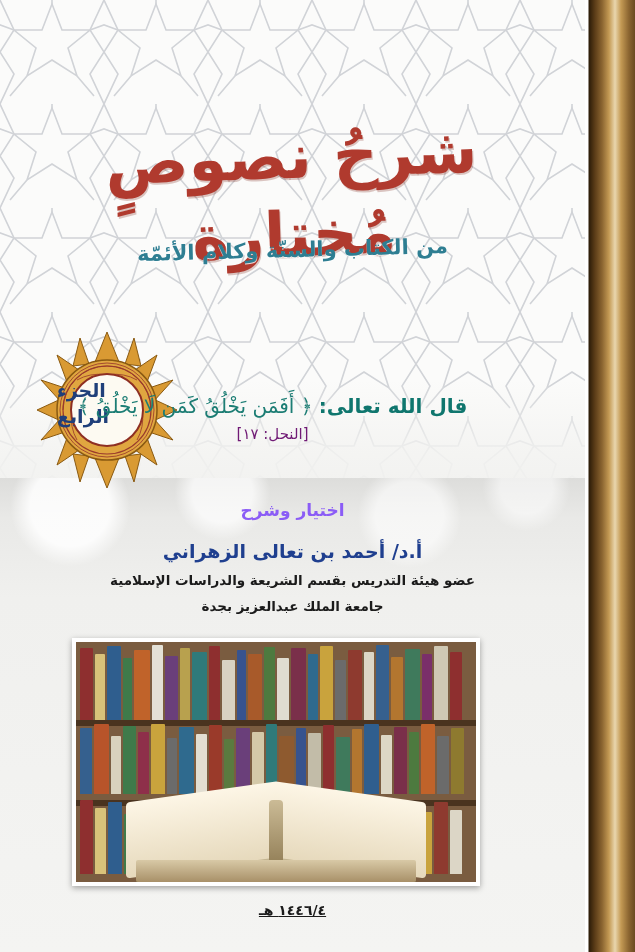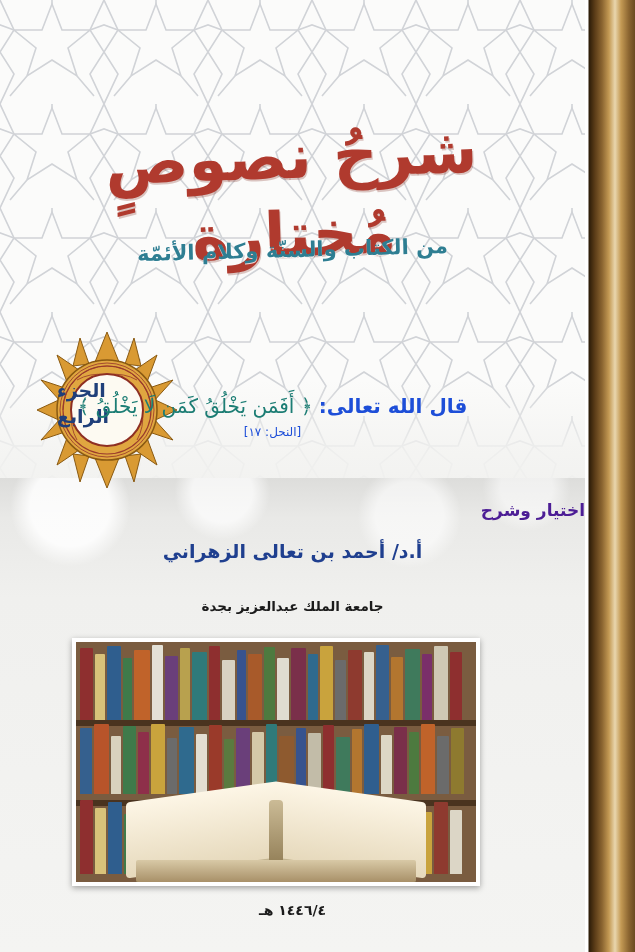--- a/index.html
+++ b/index.html
@@ -111,37 +111,38 @@
   
   .ayah {
     position: absolute;
     top: 390px; right: 150px; left: 60px;
     text-align: center;
     font-size: 20px;
     color: #1e6f6a;
     direction: rtl;
     line-height: 1.6;
   }
-  .ayah .lead { color: #1d4ed8; font-weight: bold; }
+  .ayah .lead { color: #0f766e; font-weight: bold; }
   .ayah .verse { color: #1c7d74; font-weight: normal; }
   .ayah-ref {
     position: absolute;
     top: 425px; right: 150px; left: 60px;
     text-align: center;
-    font-size: 12px;
-    color: #1d4ed8;
+    font-size: 15px;
+    color: #701a75;
   }
 
   
   .sel-label {
     position: absolute;
     top: 500px; right: 50px; left: 0;
+    text-align: center;
     font-size: 17px;
     font-weight: bold;
-    color: #4c1d95;
+    color: #8b5cf6;
   }
   .author-name {
     position: absolute;
     top: 540px; right: 50px; left: 0;
     text-align: center;
     font-size: 19px;
     font-weight: bold;
     color: #1f3f8f;
   }
   .author-role {
@@ -212,20 +213,21 @@
   }
 
   
   .date {
     position: absolute;
     top: 902px; right: 50px; left: 0;
     text-align: center;
     font-size: 14px;
     font-weight: bold;
     color: #1b1b1b;
+    text-decoration: underline;
   }
 </style>
 </head>
 <body>
 
 <div class="page">
 
   <div class="pattern-band">
     <svg width="585" height="480" viewBox="0 0 585 480" xmlns="http://www.w3.org/2000/svg" aria-hidden="true">
       <defs>
@@ -292,20 +294,21 @@
   <div class="rosette-label">الجزء الرابع</div>
 
   <div class="ayah">
     <span class="lead">قال الله تعالى:</span>
     <span class="verse">﴿ أَفَمَن يَخْلُقُ كَمَن لَا يَخْلُقُ ﴾</span>
   </div>
   <div class="ayah-ref">[النحل: ١٧]</div>
 
   <div class="sel-label">اختيار وشرح</div>
   <div class="author-name">أ.د/ أحمد بن تعالى الزهراني</div>
+  <div class="author-role">عضو هيئة التدريس بقسم الشريعة والدراسات الإسلامية</div>
   <div class="author-affil">جامعة الملك عبدالعزيز بجدة</div>
 
   <div class="photo-frame">
 
     <div style="position:absolute;inset:0;background:linear-gradient(to bottom,#5d4430,#6d5139);"></div>
 
     <div class="shelf" style="top:0;height:78px;background:#7a5c40;"></div>
     <div class="shelf" style="top:78px;height:6px;background:#4a331f;"></div>
     <div class="shelf" style="top:84px;height:74px;background:#7a5c40;"></div>
     <div class="shelf" style="top:158px;height:6px;background:#4a331f;"></div>

